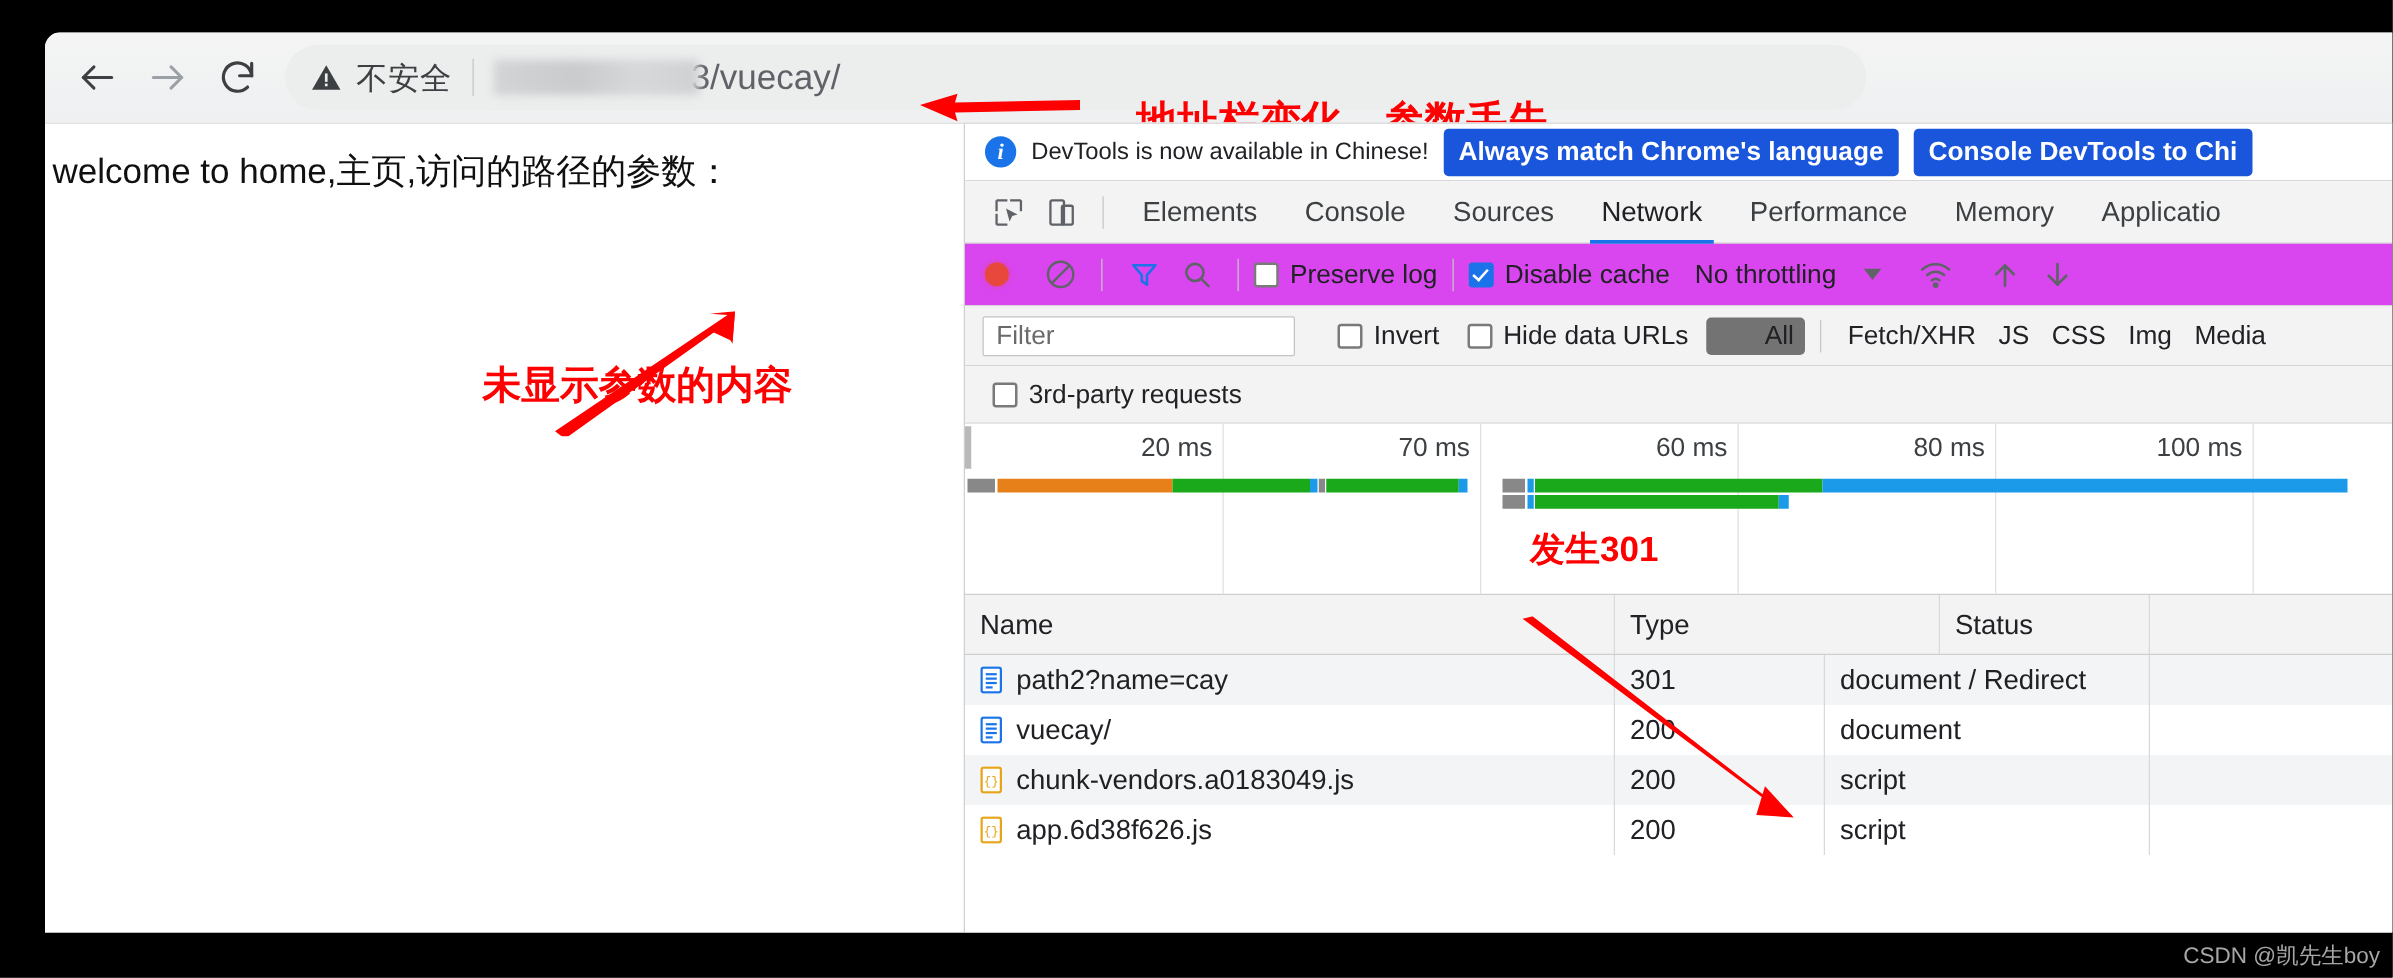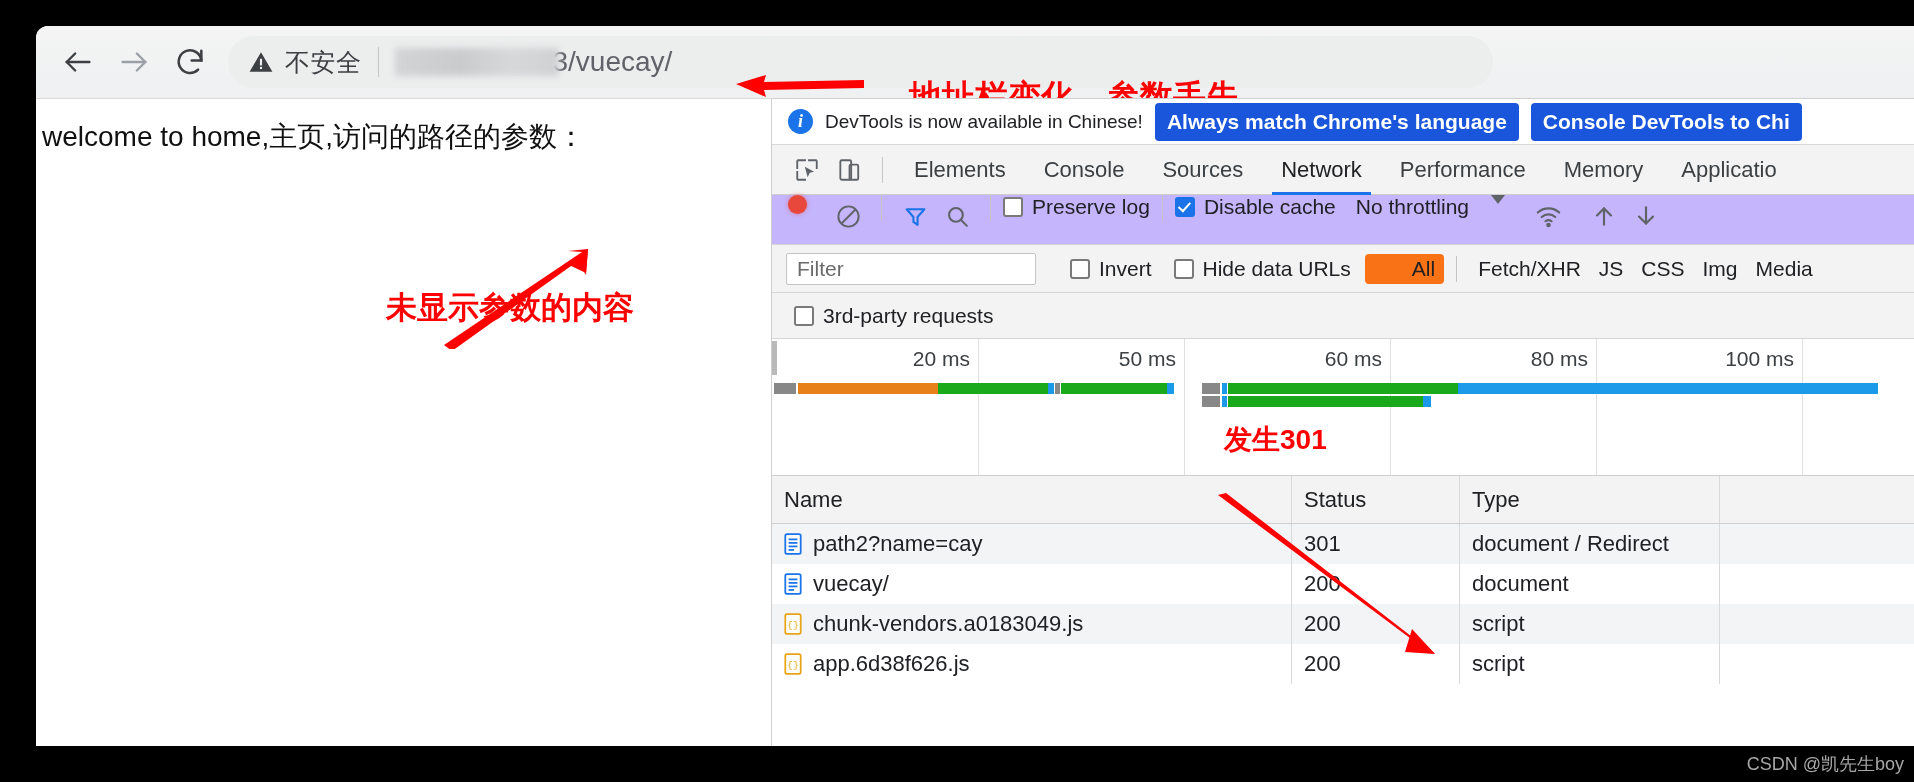--- a/index.html
+++ b/index.html
@@ -156,23 +156,23 @@
   .dt-tab.active { color: #202124; }
   .dt-tab.active::after {
     content: ""; position: absolute;
     left: 10px; right: 10px; bottom: 0; height: 3px;
     background: #1a73e8;
   }
 
   
   #net-toolbar {
     height: 50px; min-height: 50px;
-    background: #c4b5fd;
+    background: #d946ef;
     border-bottom: 1px solid #d6d6d6;
-    display: flex; align-items: flex-start;
+    display: flex; align-items: center;
     padding-left: 16px; gap: 0;
   }
   #record-dot {
     width: 19px; height: 19px; border-radius: 50%;
     background: #e8483c; cursor: pointer;
     box-shadow: 0 0 4px rgba(232,72,60,.55);
   }
   .tb-gap { width: 20px; }
   .cbrow { display: flex; align-items: center; gap: 9px; cursor: pointer; }
   .cbox {
@@ -212,21 +212,21 @@
     border-radius: 2px;
     display: flex; align-items: center;
     padding: 0 10px;
     font-size: 21px; color: #6a6a6a;
   }
   .ftype {
     font-size: 21px; color: #202124;
     padding: 3px 9px; border-radius: 4px;
     white-space: nowrap; cursor: pointer;
   }
-  .ftype.active { background: #f97316; padding-left: 47px; }
+  .ftype.active { background: #737373; padding-left: 47px; }
 
   
   #overview {
     height: 137px; min-height: 137px;
     background: #fff;
     border-bottom: 1px solid #cfcfcf;
     position: relative; overflow: hidden;
   }
   #ov-handle {
     position: absolute; left: 0; top: 2px;
@@ -482,21 +482,21 @@
         <div id="overview">
           <div id="ov-handle"></div>
 
           <div class="ov-tick" style="left:206px;"></div>
           <div class="ov-tick" style="left:412px;"></div>
           <div class="ov-tick" style="left:618px;"></div>
           <div class="ov-tick" style="left:824px;"></div>
           <div class="ov-tick" style="left:1030px;"></div>
 
           <div class="ov-tick-label" style="left:206px;">20 ms</div>
-          <div class="ov-tick-label" style="left:412px;">50 ms</div>
+          <div class="ov-tick-label" style="left:412px;">70 ms</div>
           <div class="ov-tick-label" style="left:618px;">60 ms</div>
           <div class="ov-tick-label" style="left:824px;">80 ms</div>
           <div class="ov-tick-label" style="left:1030px;">100 ms</div>
 
           <div class="ov-bar" style="left:2px; top:44px; width:560px;">
             <span class="ov-seg" style="left:0px;   width:22px; background:#888888;"></span>
             <span class="ov-seg" style="left:24px;  width:140px; background:#e8801a;"></span>
             <span class="ov-seg" style="left:164px; width:110px; background:#1aa91a;"></span>
             <span class="ov-seg" style="left:274px; width:6px;  background:#1a9ae8;"></span>
             <span class="ov-seg" style="left:281px; width:5px;  background:#888888;"></span>
@@ -517,22 +517,22 @@
             <span class="ov-seg" style="left:26px; width:195px; background:#1aa91a;"></span>
             <span class="ov-seg" style="left:221px;width:8px;  background:#1a9ae8;"></span>
           </div>
 
           <div class="anno-text" style="left:452px; top:82px; font-size:28px;">发生301</div>
         </div>
 
         <div id="req-area">
           <div id="req-head">
             <div class="th col-name">Name</div>
+            <div class="th col-type">Type</div>
             <div class="th col-status">Status</div>
-            <div class="th col-type">Type</div>
             <div class="th col-rest"></div>
           </div>
 
           <div class="req-row odd">
             <div class="td col-name rname">
               <svg class="ficon" viewBox="0 0 16 20">
                 <rect x="1" y="1" width="14" height="18" rx="1.5" fill="#fff" stroke="#1a73e8" stroke-width="1.6"></rect>
                 <rect x="4" y="5" width="8" height="1.6" fill="#1a73e8"></rect>
                   <rect x="4" y="8.2" width="8" height="1.6" fill="#1a73e8"></rect>
                 <rect x="4" y="11.4" width="8" height="1.6" fill="#1a73e8"></rect>

